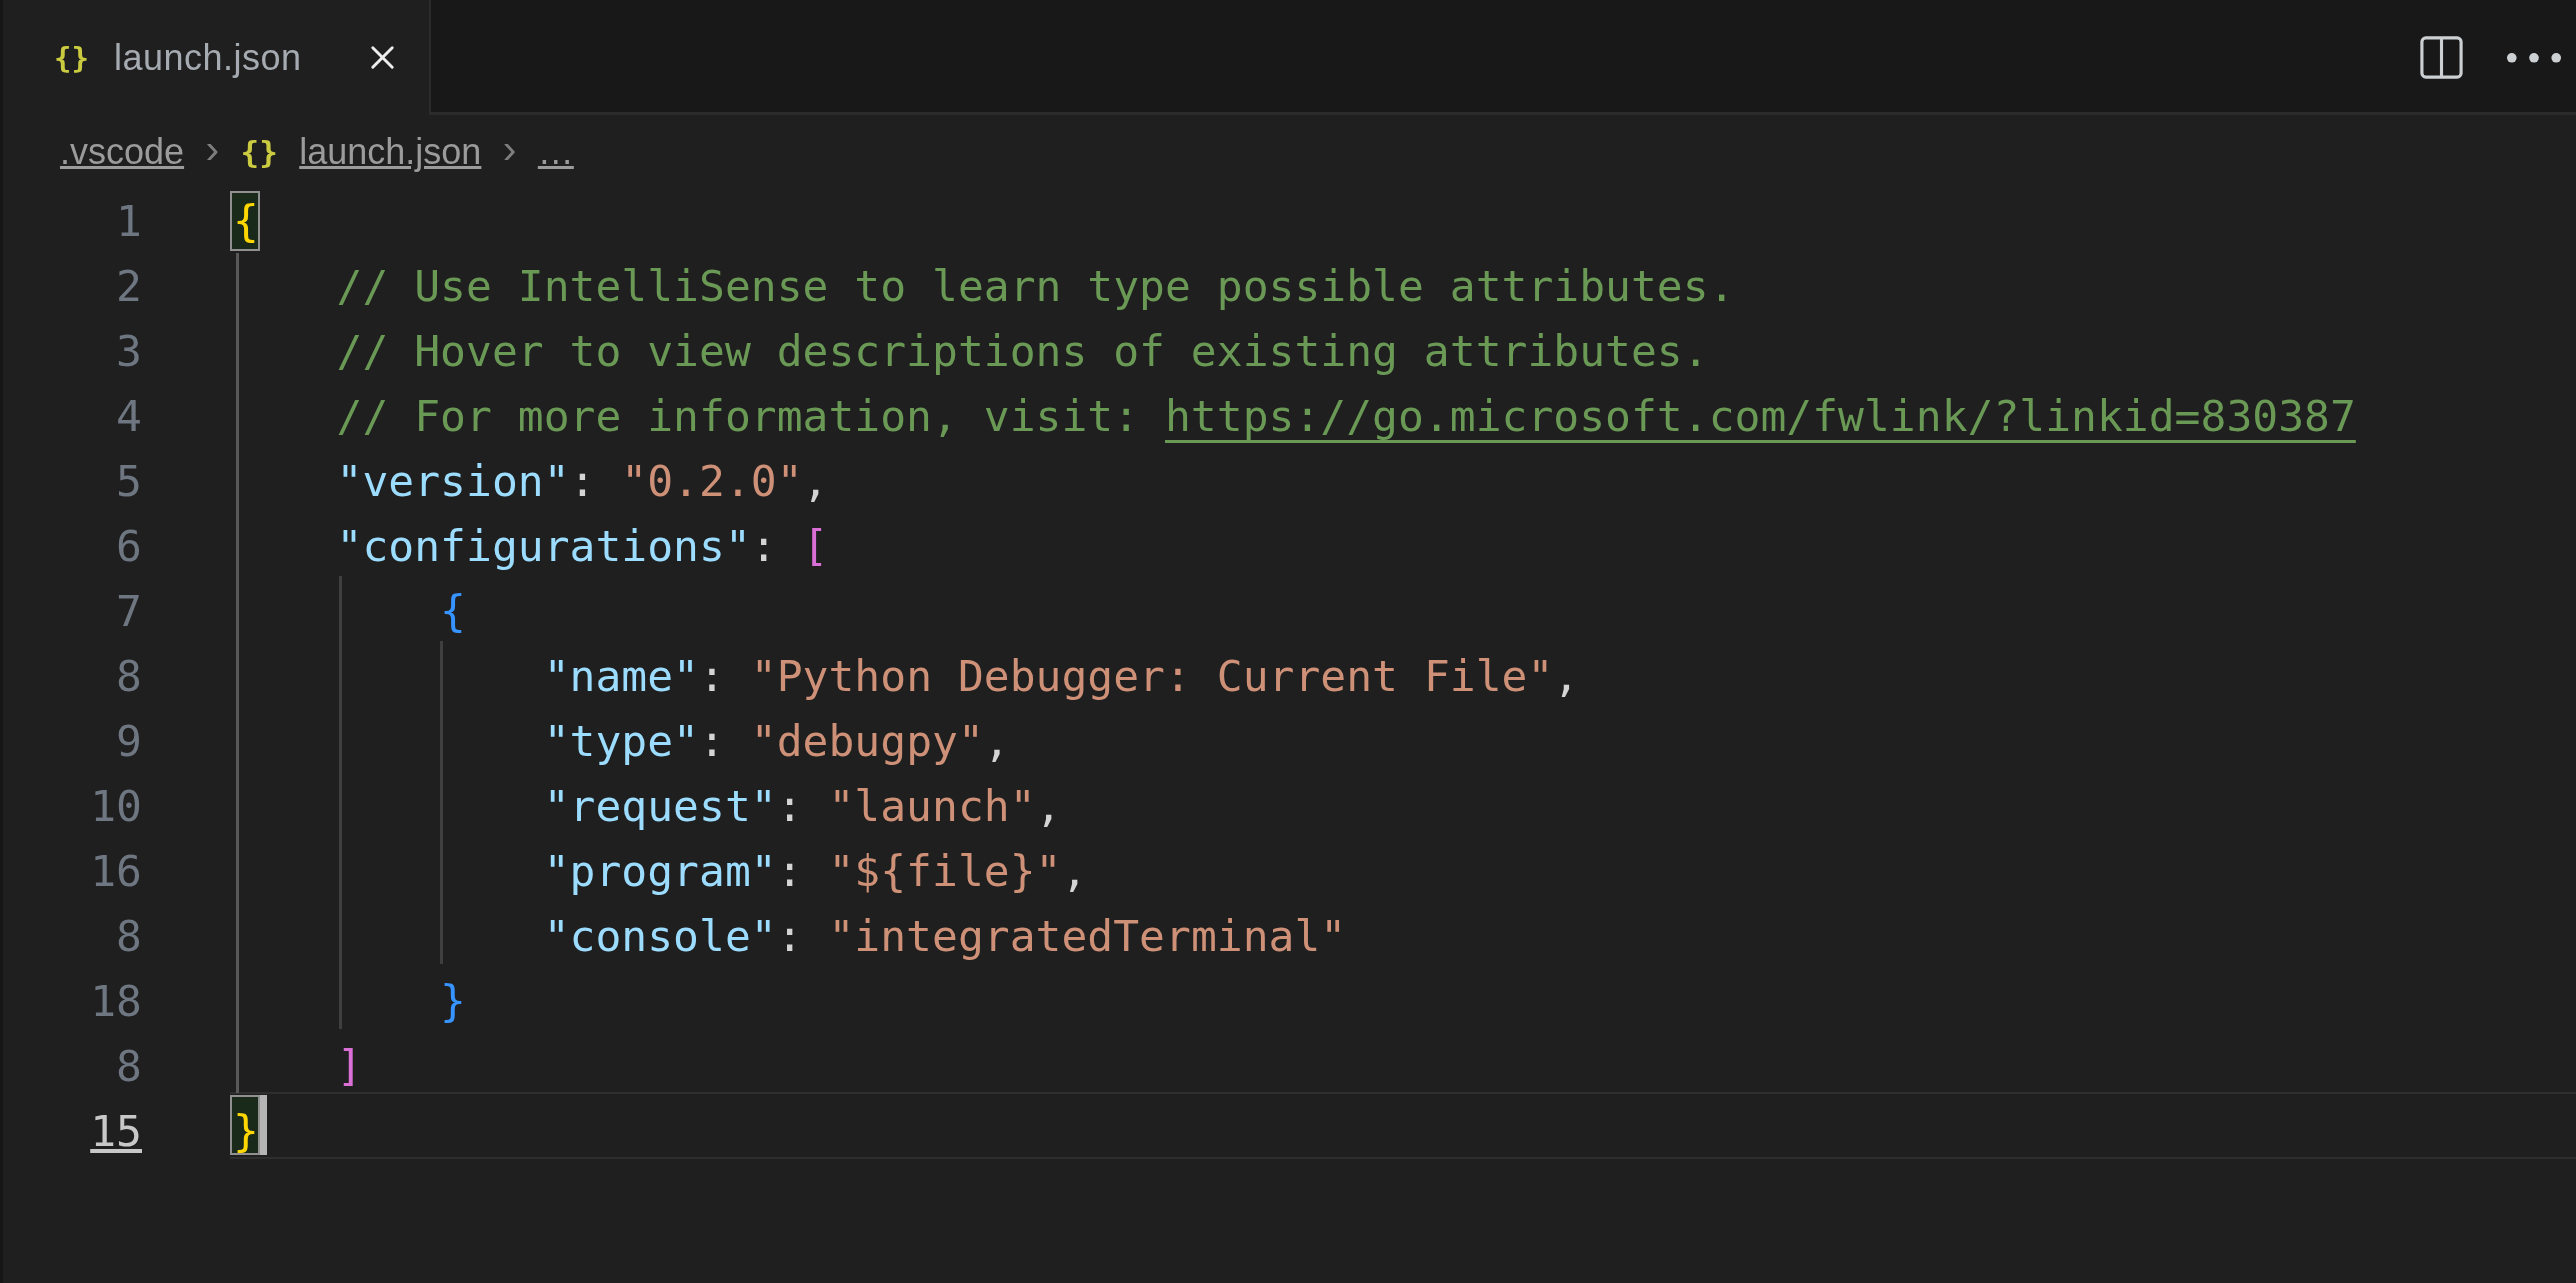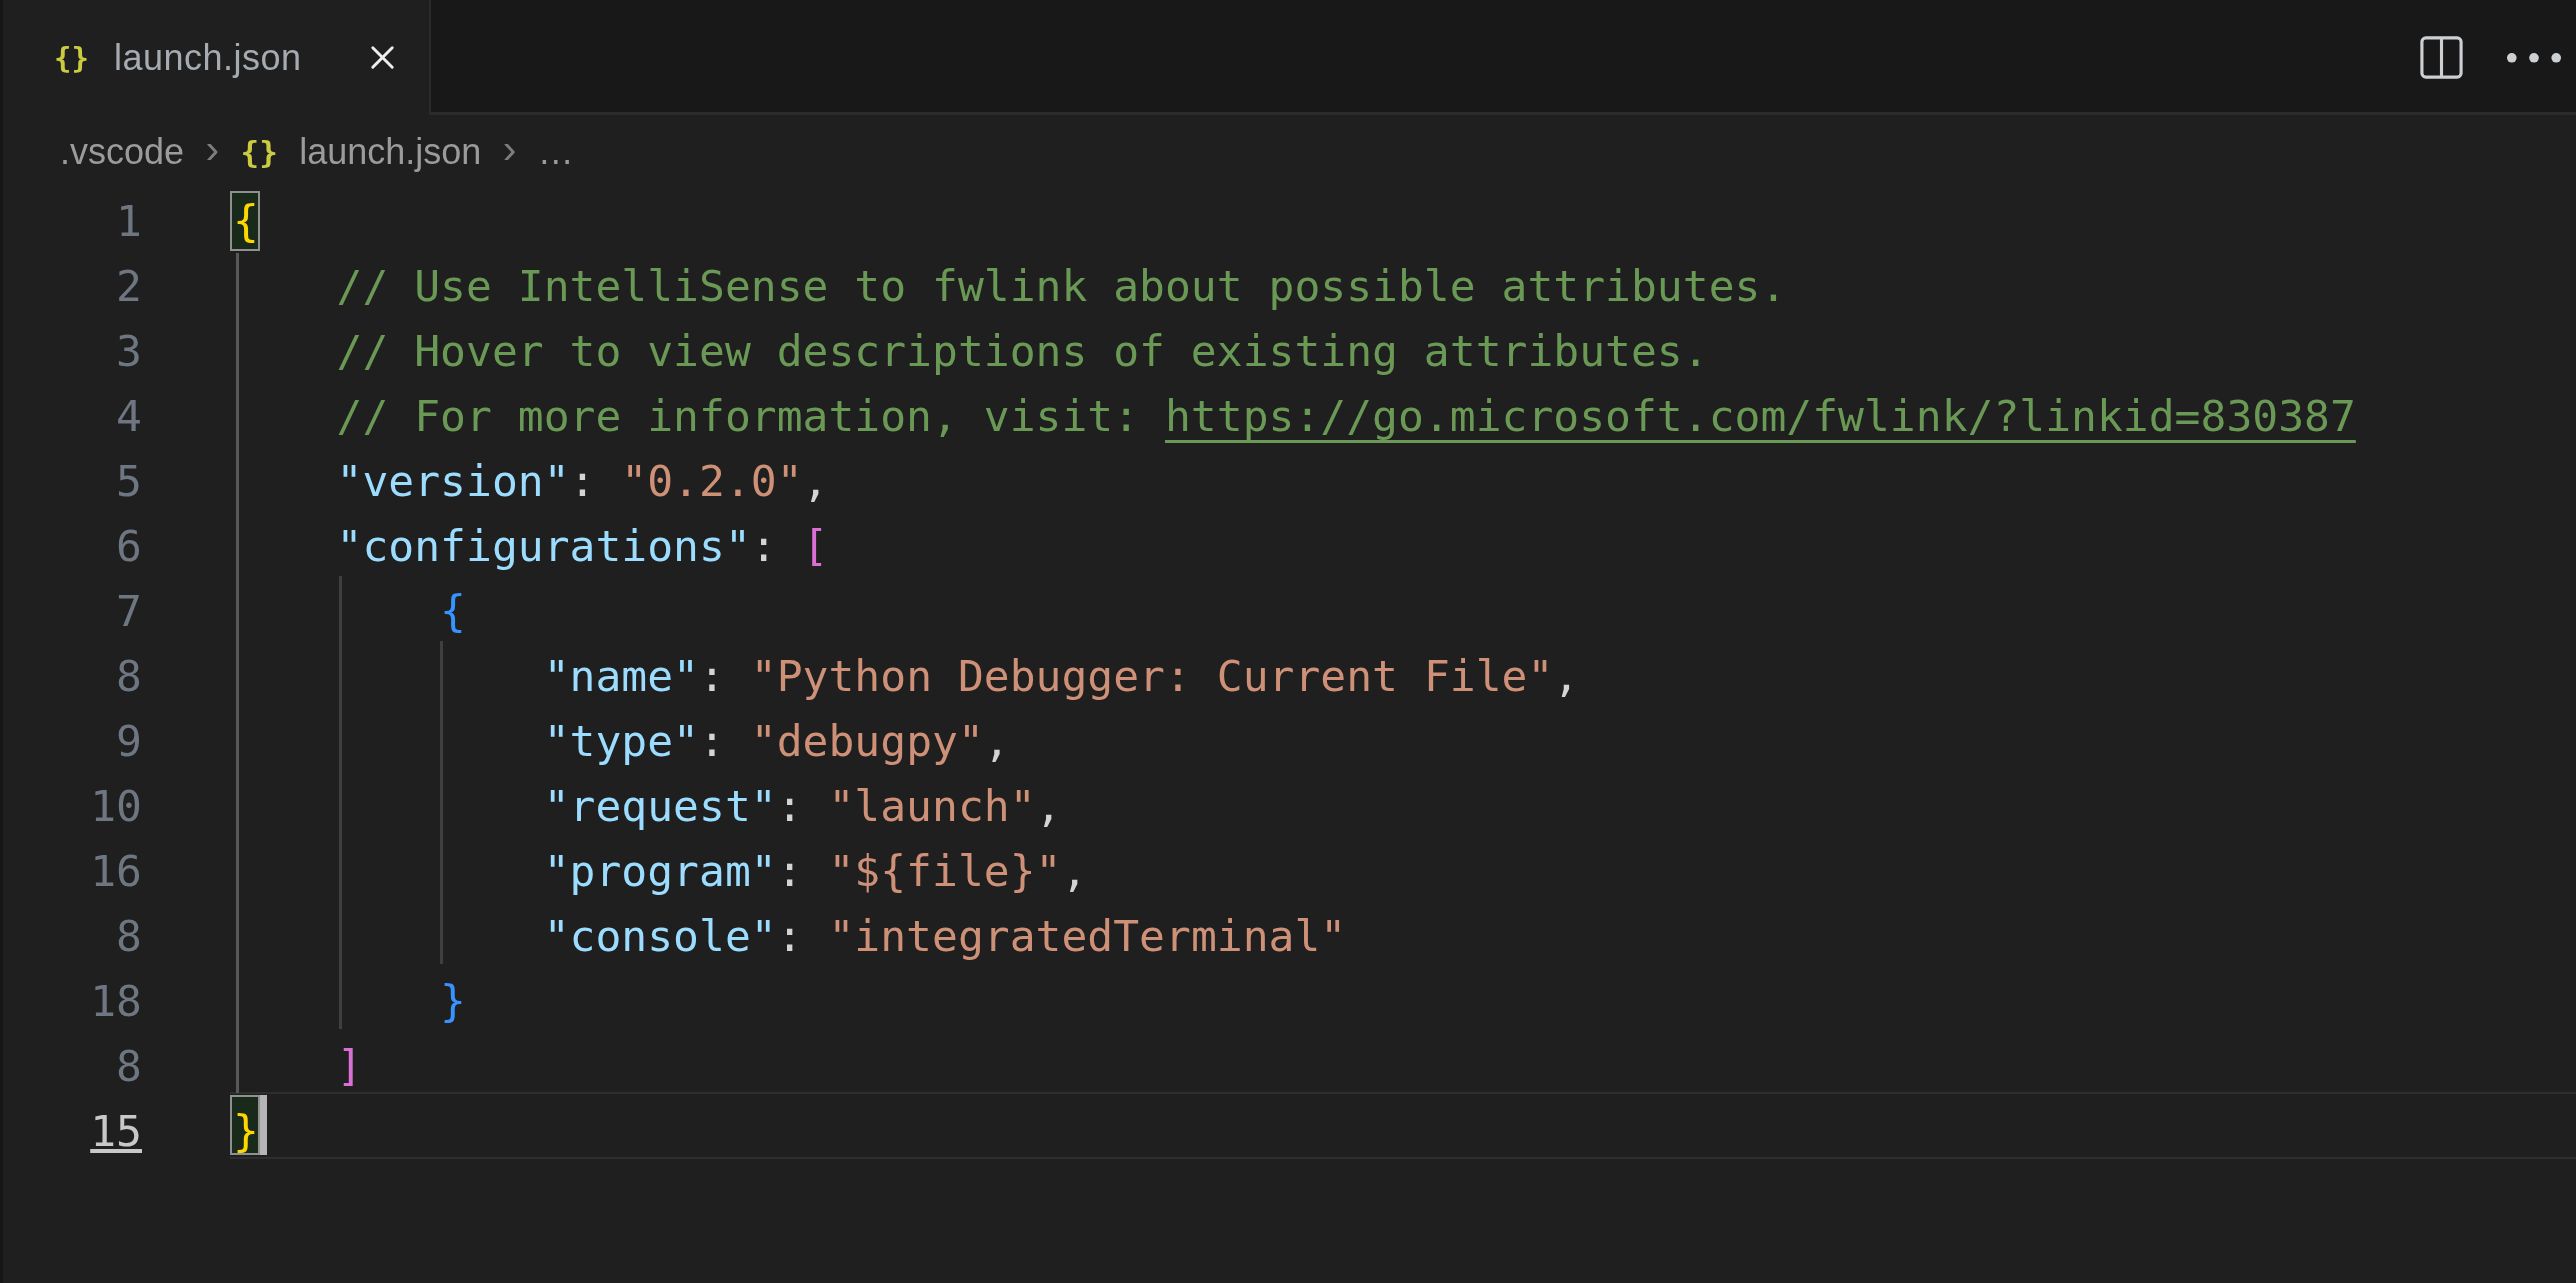--- a/index.html
+++ b/index.html
@@ -27,21 +27,21 @@
   .tlabel{font-size:36px;color:var(--tab_fg);letter-spacing:0.5px;}
   .tclose{margin-left:auto;margin-right:29px;display:flex;align-items:center;}
   .tab-actions{position:absolute;right:13.6px;top:0;height:115px;display:flex;align-items:center;gap:41px;}
   .tab-actions span{display:flex;align-items:center;}
 
   
   .breadcrumbs{height:74px;display:flex;align-items:center;padding-left:60px;gap:21.4px;
                background:var(--editor_bg);font-size:36px;color:var(--breadcrumb_fg);}
   .bsep{font-size:41px;color:var(--breadcrumb_sep);position:relative;top:-2.9px;}
   .bjson{font-family:"DejaVu Sans Mono",monospace;font-size:31px;font-weight:bold;color:var(--json_icon);}
-  .bitem{cursor:default;}
+  .bitem{cursor:default;text-decoration:underline;}
 
   
   .editor{position:absolute;left:0;top:189px;right:0;bottom:0;
           font-family:"DejaVu Sans Mono",monospace;font-size:43px;}
   .guide{position:absolute;width:2.9px;background:var(--guide);z-index:1;}
   .guide.g1{left:236px;top:64px;height:840px;background:var(--guide_active);}
   .guide.g2{left:339px;top:387px;height:453px;}
   .guide.g3{left:440px;top:452px;height:323px;}
   .line-highlight{position:absolute;left:230px;right:0;top:903px;height:67px;
                   border-top:2.9px solid var(--line_highlight_border);
@@ -110,21 +110,21 @@
 <div class="editor">
   <div class="guide g1"></div>
   <div class="guide g2"></div>
   <div class="guide g3"></div>
   <div class="line-highlight"></div>
   <div class="match-box m1"></div>
   <div class="match-box m15"></div>
   <div class="cursor"></div>
   <div id="code">
       <div class="row"><span class="ln">1</span><span class="lc"><span class="b1">{</span></span></div>
-      <div class="row"><span class="ln">2</span><span class="lc"><span>    </span><span class="cm">// Use IntelliSense to fwlink about possible attributes.</span></span></div>
+      <div class="row"><span class="ln">2</span><span class="lc"><span>    </span><span class="cm">// Use IntelliSense to learn type possible attributes.</span></span></div>
       <div class="row"><span class="ln">3</span><span class="lc"><span>    </span><span class="cm">// Hover to view descriptions of existing attributes.</span></span></div>
       <div class="row"><span class="ln">4</span><span class="lc"><span>    </span><span class="cm">// For more information, visit: </span><span class="lk">https://go.microsoft.com/fwlink/?linkid=830387</span></span></div>
       <div class="row"><span class="ln">5</span><span class="lc"><span>    </span><span class="k">"version"</span><span class="p">: </span><span class="s">"0.2.0"</span><span class="p">,</span></span></div>
       <div class="row"><span class="ln">6</span><span class="lc"><span>    </span><span class="k">"configurations"</span><span class="p">: </span><span class="b2">[</span></span></div>
       <div class="row"><span class="ln">7</span><span class="lc"><span>        </span><span class="b3">{</span></span></div>
       <div class="row"><span class="ln">8</span><span class="lc"><span>            </span><span class="k">"name"</span><span class="p">: </span><span class="s">"Python Debugger: Current File"</span><span class="p">,</span></span></div>
       <div class="row"><span class="ln">9</span><span class="lc"><span>            </span><span class="k">"type"</span><span class="p">: </span><span class="s">"debugpy"</span><span class="p">,</span></span></div>
       <div class="row"><span class="ln">10</span><span class="lc"><span>            </span><span class="k">"request"</span><span class="p">: </span><span class="s">"launch"</span><span class="p">,</span></span></div>
       <div class="row"><span class="ln">16</span><span class="lc"><span>            </span><span class="k">"program"</span><span class="p">: </span><span class="s">"${file}"</span><span class="p">,</span></span></div>
       <div class="row"><span class="ln">8</span><span class="lc"><span>            </span><span class="k">"console"</span><span class="p">: </span><span class="s">"integratedTerminal"</span></span></div>

